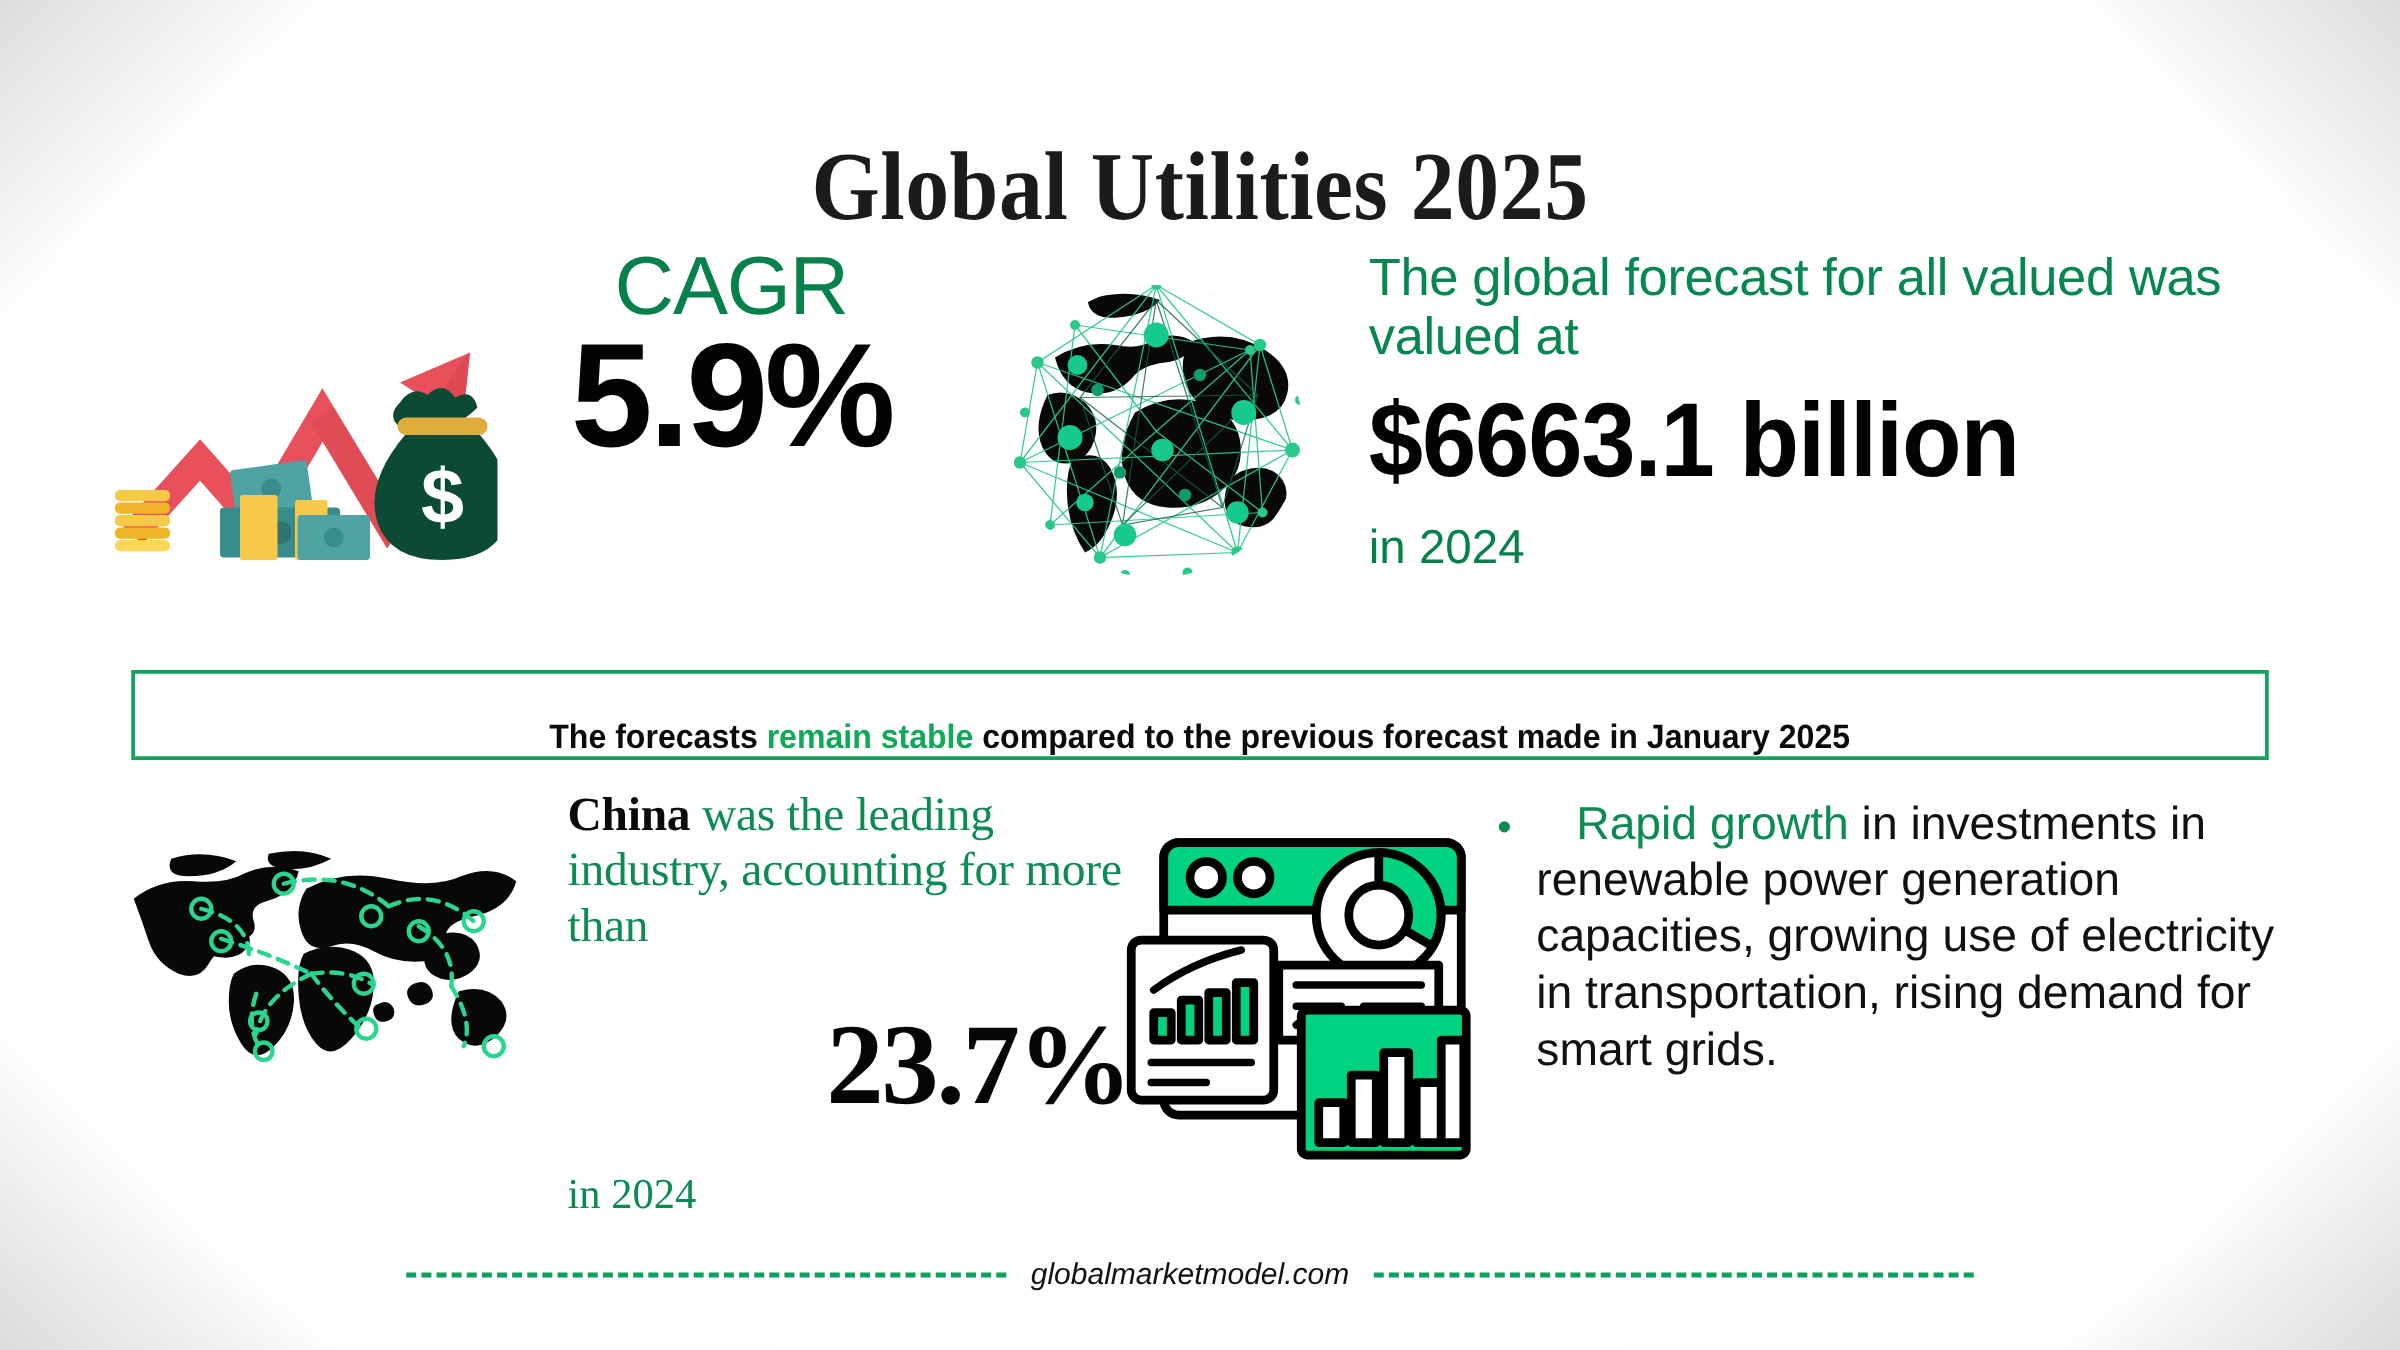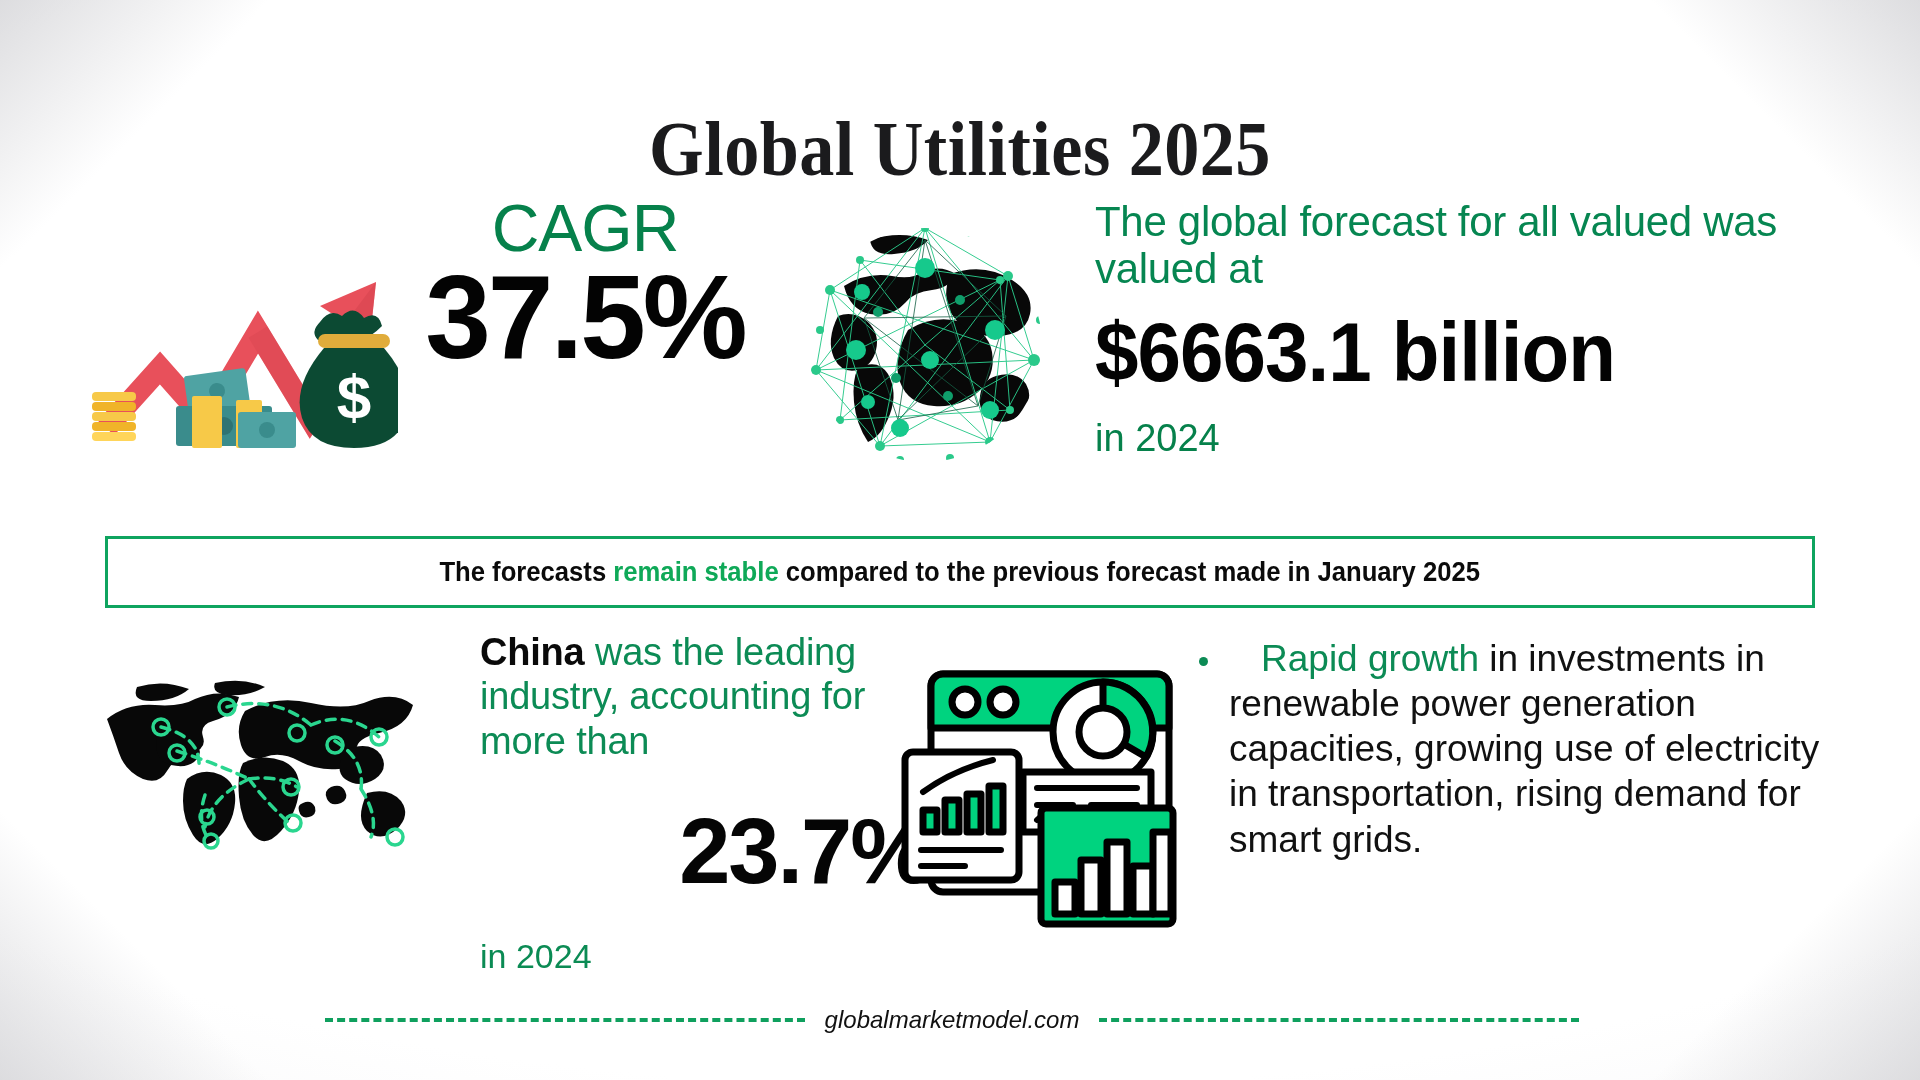--- a/index.html
+++ b/index.html
@@ -64,34 +64,34 @@
     font-size:84px; font-weight:bold; color:#030303; line-height:1.06;
     letter-spacing:-1px; transform:scaleX(0.93); transform-origin:left center;
     margin-top:16px;
   }
   #forecast-year{ font-size:38px; color:#06814b; margin-top:20px; }
 
   
   #banner{
     position:absolute; left:105px; top:536px; width:1710px; height:72px;
     border:3px solid #0fa45f; background:#fff;
-    display:flex; align-items:center; justify-content:center;
+    display:flex; align-items:flex-end; justify-content:center;
   }
   #banner-text{
     font-size:27px; font-weight:bold; color:#0b0b0b;
     transform:scaleX(0.95); white-space:nowrap;
   }
   #banner-text .hl{ color:#0fa958; }
 
   
   #row2{ position:absolute; top:640px; left:0; width:1920px; height:320px; }
 
   #map-illo{ position:absolute; left:95px; top:35px; width:330px; height:175px; }
 
-  #china-block{ position:absolute; left:480px; top:-10px; width:450px; }
+  #china-block{ position:absolute; left:454px; top:-10px; width:450px;font-family:Liberation Serif, serif; }
   #china-text{
     font-size:38px; color:#0c8b55; line-height:1.17; letter-spacing:-0.2px;
   }
   #china-text .bold-dark{ color:#0a0a0a; font-weight:bold; }
   #china-value{
     font-size:92px; font-weight:bold; color:#050505; line-height:1;
     letter-spacing:-2px; margin-top:42px;text-align:right;
   }
   #china-year{ font-size:34px; color:#0b8b54; margin-top:40px; }
 
@@ -164,21 +164,21 @@
           <path d="M232 62 q10 -14 22 -6 q12 -12 22 2 q14 -8 18 8 q-10 10 -20 14 l-44 0 q-8 -8 2 -18 z" fill="#0C4A33"></path>
           <rect x="230" y="74" width="72" height="14" rx="7" fill="#E0AC3B"></rect>
           <path d="M236 88 q-32 38 -22 70 q10 30 52 30 q42 0 52 -30 q10 -32 -22 -70 z" fill="#0C4A33"></path>
           <text x="266" y="158" font-family="Liberation Sans, sans-serif" font-size="62" font-weight="bold" fill="#ffffff" text-anchor="middle">$</text>
         </g>
       </svg>
     </div>
 
     <div id="cagr-block">
       <div id="cagr-label">CAGR</div>
-      <div id="cagr-value">37.5%</div>
+      <div id="cagr-value">5.9%</div>
     </div>
 
     <div id="globe-illo">
       <svg viewBox="0 0 250 250" width="250" height="250">
         <defs>
           <clipPath id="globeClip">
               <circle cx="125" cy="125" r="117"></circle>
             </clipPath>
         </defs>
         <circle cx="125" cy="125" r="117" fill="#ffffff"></circle>

